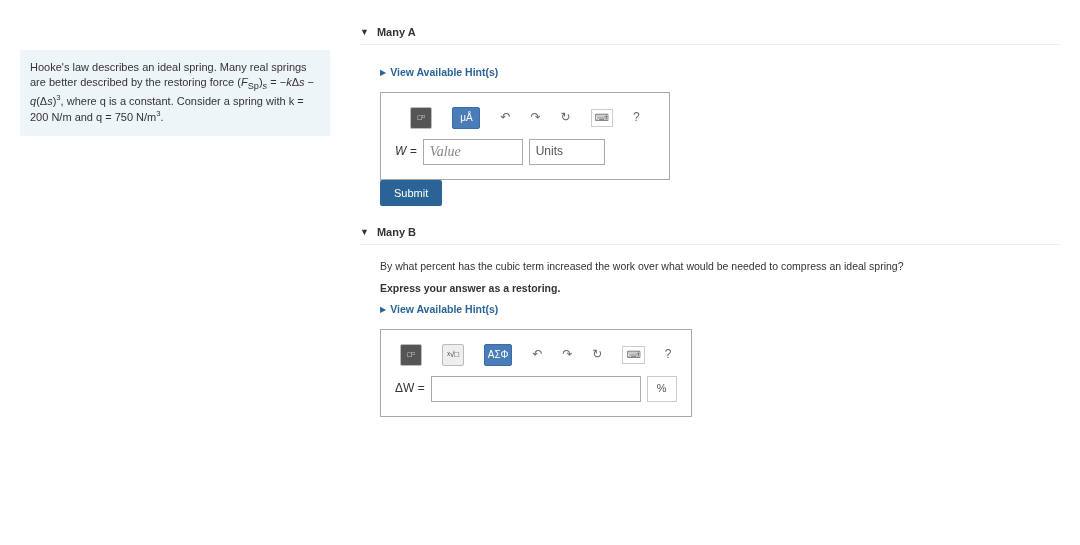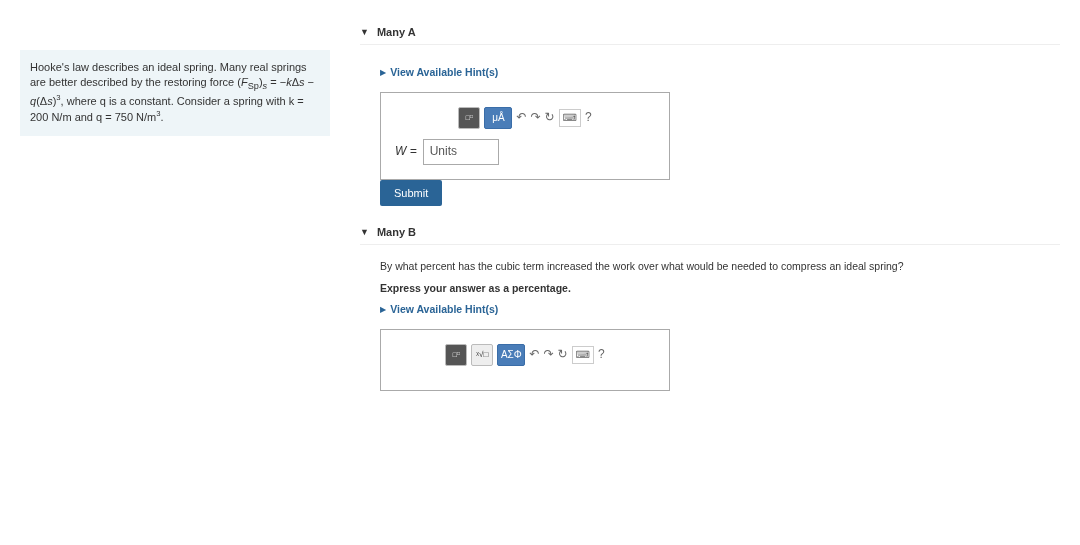--- a/index.html
+++ b/index.html
@@ -62,21 +62,21 @@
   .answer-box {
     border: 1px solid #aaa;
     margin-top: 12px;
     padding: 14px;
     display: inline-block;
     min-width: 290px;
   }
   .toolbar {
     display: flex;
     align-items: center;
-    gap: 4px;
+    gap: 20px;
     margin-bottom: 10px;
     justify-content: center;
   }
   .tool-btn {
     border: 1px solid #bbb;
     background: #eee;
     width: 22px;
     height: 22px;
     display: flex;
     align-items: center;
@@ -169,47 +169,53 @@
           <div class="tool-btn" style="background:#555;color:#fff;font-size:7px;">□<sup>□</sup></div>
           <div class="tool-btn blue">μÅ</div>
           <span class="tool-ic">↶</span>
           <span class="tool-ic">↷</span>
           <span class="tool-ic">↻</span>
           <span class="tool-ic" style="font-size:10px;border:1px solid #ccc;padding:1px 3px;">⌨</span>
           <span class="tool-ic">?</span>
         </div>
         <div class="input-row">
           <span class="var-label">W =</span>
+          <div class="value-input w100">Value</div>
           <div class="value-input w70" style="font-family:sans-serif;font-style:normal;font-size:12px;color:#555;">Units</div>
         </div>
       </div>
       <div>
         <button class="submit-btn">Submit</button>
       </div>
     </div>
 
     <div class="part-header">
       <span class="caret">▼</span>
       <span>Many B</span>
     </div>
     <div class="part-body">
       <div>By what percent has the cubic term increased the work over what would be needed to compress an ideal spring?</div>
-      <div style="margin-top:8px;"><b>Express your answer as a percentage.</b></div>
+      <div style="margin-top:8px;"><b>Express your answer as a restoring.</b></div>
       <div class="hints">
         <span class="tri">▶</span>
         <b>View Available Hint(s)</b>
       </div>
 
       <div class="answer-box">
         <div class="toolbar">
           <div class="tool-btn" style="background:#555;color:#fff;font-size:7px;">□<sup>□</sup></div>
           <div class="tool-btn" style="font-size:8px;">ᵡ√□</div>
           <div class="tool-btn blue">ΑΣΦ</div>
           <span class="tool-ic">↶</span>
           <span class="tool-ic">↷</span>
           <span class="tool-ic">↻</span>
           <span class="tool-ic" style="font-size:10px;border:1px solid #ccc;padding:1px 3px;">⌨</span>
           <span class="tool-ic">?</span>
         </div>
+        <div class="input-row">
+          <span class="var-label" style="font-style:normal;">ΔW =</span>
+          <div class="value-input w210"></div>
+          <div class="unit-suffix">%</div>
+        </div>
       </div>
     </div>
   </div>
 </div>
 
 </body></html>

